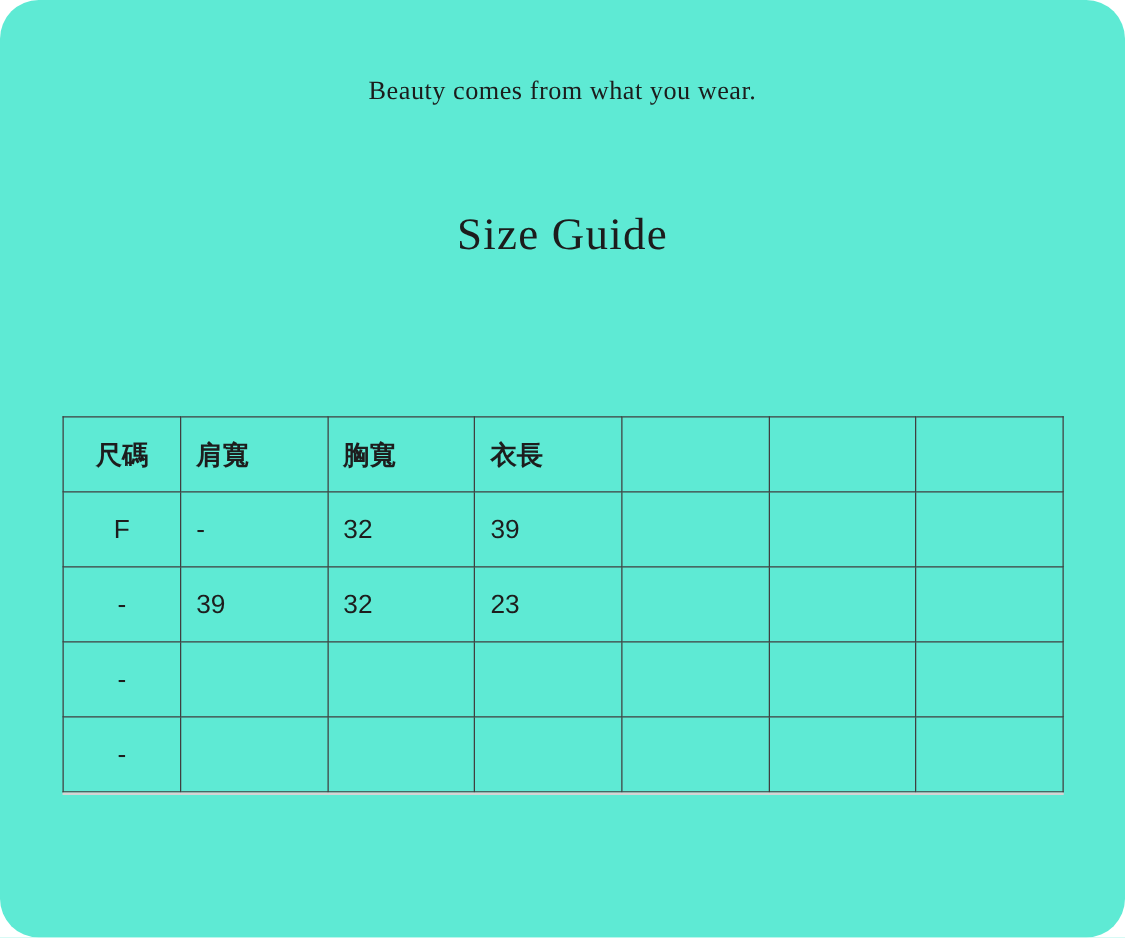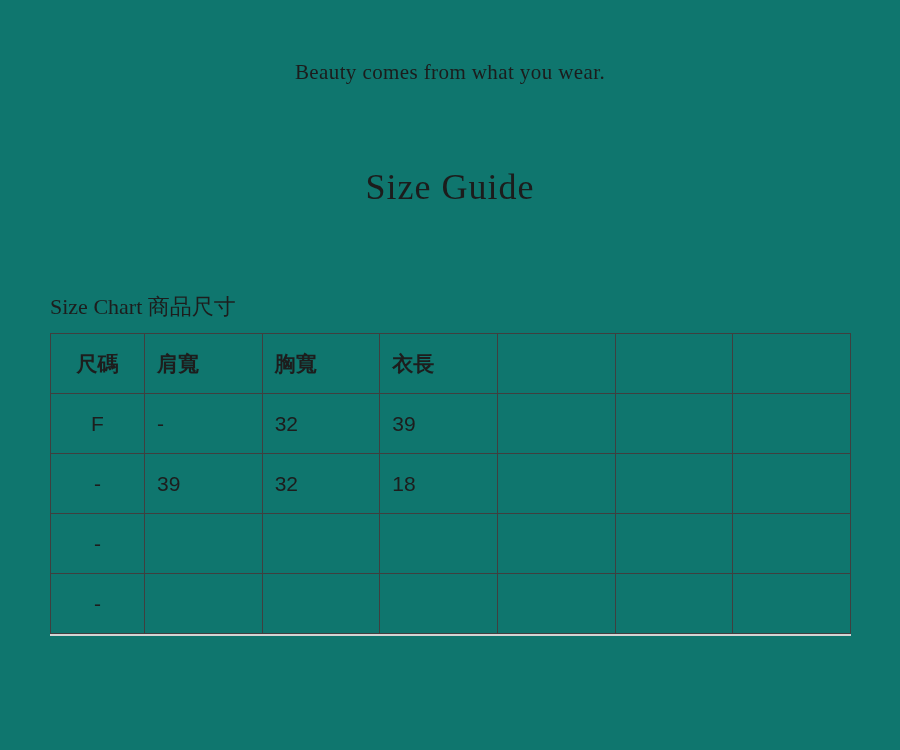--- a/index.html
+++ b/index.html
@@ -4,24 +4,25 @@
 <style>
   html, body {
     margin: 0;
     padding: 0;
     background: #ffffff;
   }
   .page {
     position: relative;
     width: 900px;
     height: 750px;
-    background: #0f766e;
+    background: #5eead4;
     overflow: hidden;
     font-family: "Liberation Sans", "DejaVu Sans", sans-serif;
     color: #1d1d1d;
+    border-radius: 31px;
   }
   .tagline {
     position: absolute;
     top: 60px;
     left: 0;
     width: 100%;
     text-align: center;
     font-family: "Liberation Serif", "DejaVu Serif", serif;
     font-size: 21px;
     letter-spacing: 0.4px;
@@ -90,21 +91,20 @@
 </style>
 </head>
 <body>
 
 <div class="page">
 
   <div class="tagline">Beauty comes from what you wear.</div>
 
   <h1 class="title" style="margin:0;">Size Guide</h1>
 
-  <div class="section-label">Size Chart 商品尺寸</div>
 
   <div class="table-wrap">
     <table class="size-table">
       <colgroup>
         <col class="col-size">
           <col>
           <col>
           <col>
           <col>
           <col>
@@ -126,21 +126,21 @@
           <td>32</td>
           <td>39</td>
           <td></td>
           <td></td>
           <td></td>
         </tr>
         <tr>
           <td class="center">-</td>
           <td>39</td>
           <td>32</td>
-          <td>18</td>
+          <td>23</td>
           <td></td>
           <td></td>
           <td></td>
         </tr>
         <tr>
           <td class="center">-</td>
           <td></td>
           <td></td>
           <td></td>
           <td></td>

